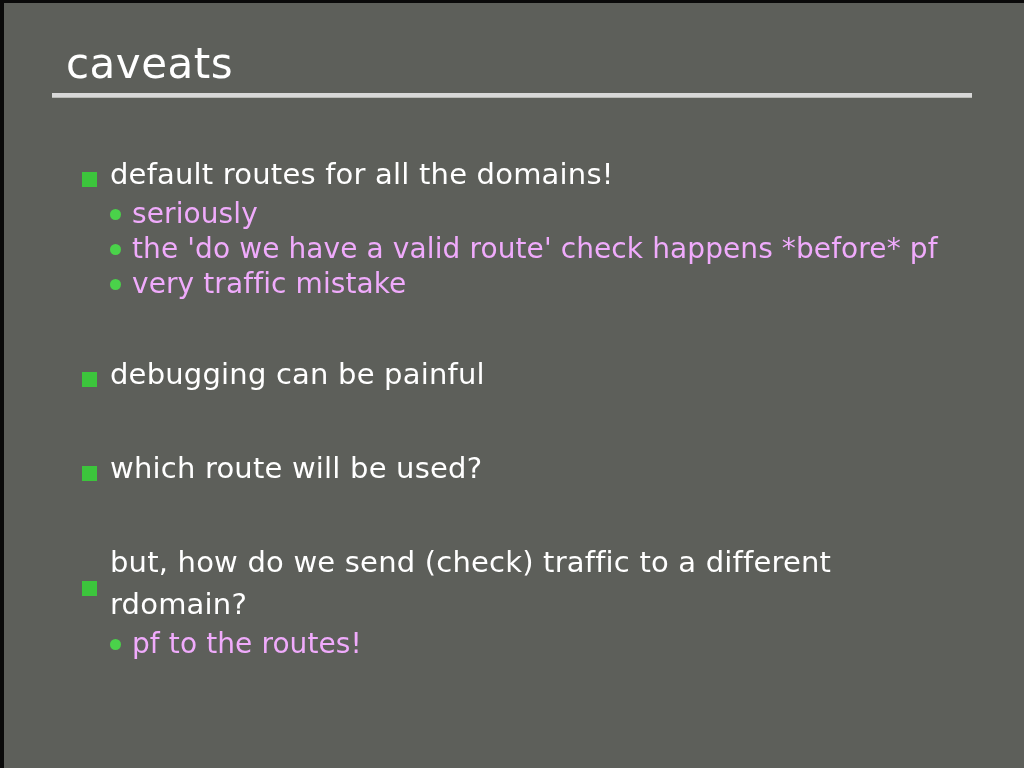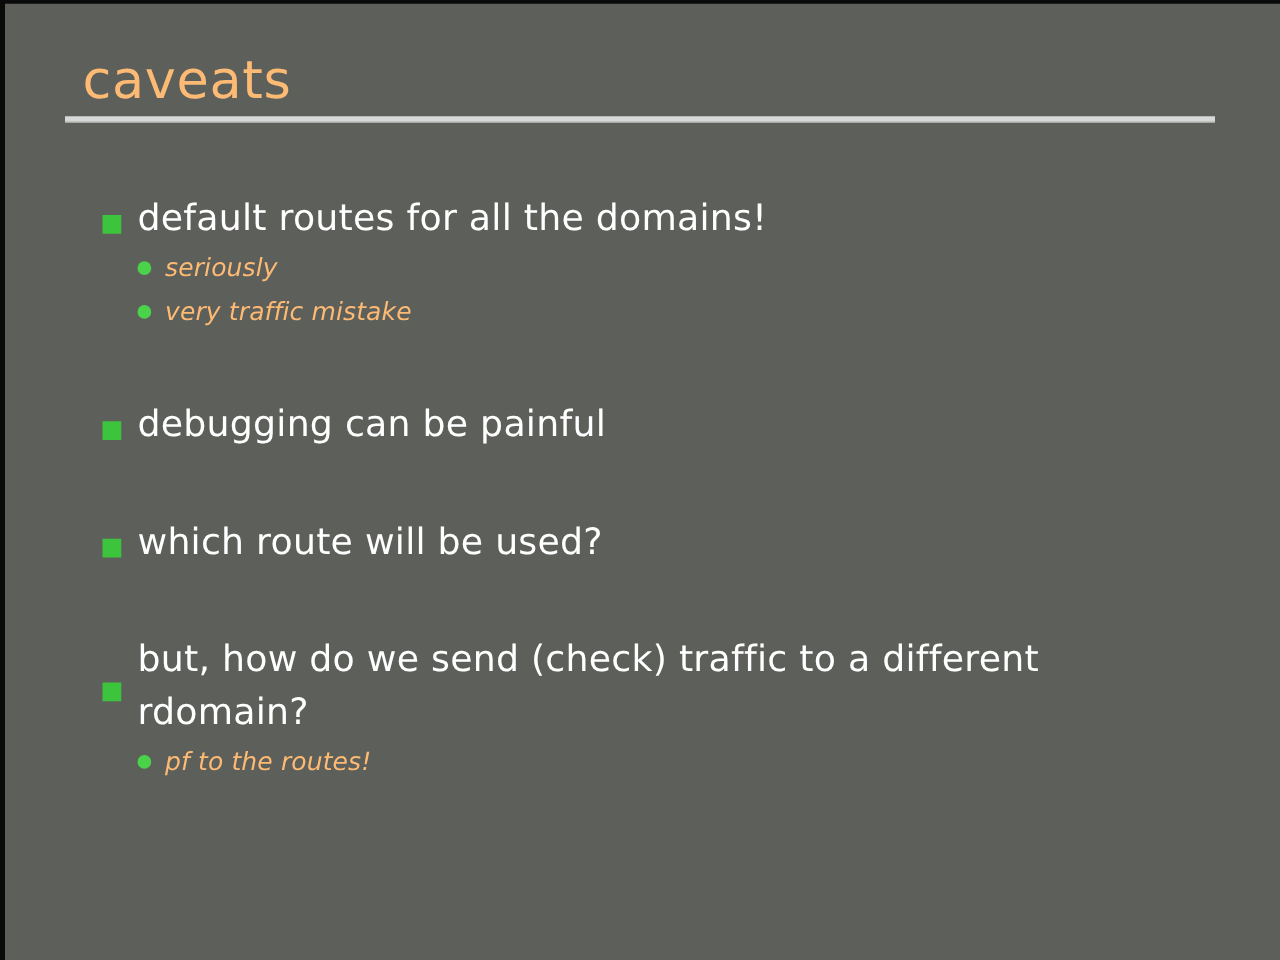--- a/index.html
+++ b/index.html
@@ -31,21 +31,21 @@
     position: absolute;
     left: 48px;
     top: 36px;
     width: 924px;
   }
   #slide-title {
     font-family: "DejaVu Sans", sans-serif;
     font-size: 42px;
     line-height: 50px;
     font-weight: 400;
-    color: #fdba74;
+    color: #ffffff;
     letter-spacing: 0.5px;
     padding-left: 14px;
     white-space: nowrap;
   }
   #title-rule {
     margin-top: 4px;
     width: 920px;
     height: 4px;
     background: #d8d8d8;
     border-bottom: 1px solid #b9bab6;
@@ -101,25 +101,24 @@
     height: 11px;
     border-radius: 50%;
     background: #4ad24a;
     margin-top: 12px;
     margin-left: 28px;
     margin-right: 11px;
   }
   .l2-text {
     flex: 1 1 auto;
     font-family: "DejaVu Sans", sans-serif;
-    font-size: 20px;
+    font-size: 28px;
     line-height: 34px;
-    color: #fdba74;
+    color: #f0abfc;
     letter-spacing: 0.1px;
-    font-style: italic;
   }
   .gap-md { height: 44px; }
 </style>
 </head>
 <body>
 
 <div id="slide">
 
   <div id="title-block">
     <div id="slide-title">caveats</div>
@@ -130,20 +129,24 @@
 
     <div class="group">
       <div class="l1-row">
         <span class="l1-marker"></span>
         <span class="l1-text">default routes for all the domains!</span>
       </div>
       <div class="l2-list">
         <div class="l2-row">
           <span class="l2-marker"></span>
           <span class="l2-text">seriously</span>
+        </div>
+        <div class="l2-row">
+          <span class="l2-marker"></span>
+          <span class="l2-text">the 'do we have a valid route' check happens *before* pf</span>
         </div>
         <div class="l2-row">
           <span class="l2-marker"></span>
           <span class="l2-text">very traffic mistake</span>
         </div>
       </div>
     </div>
 
     <div class="gap-md"></div>
 

